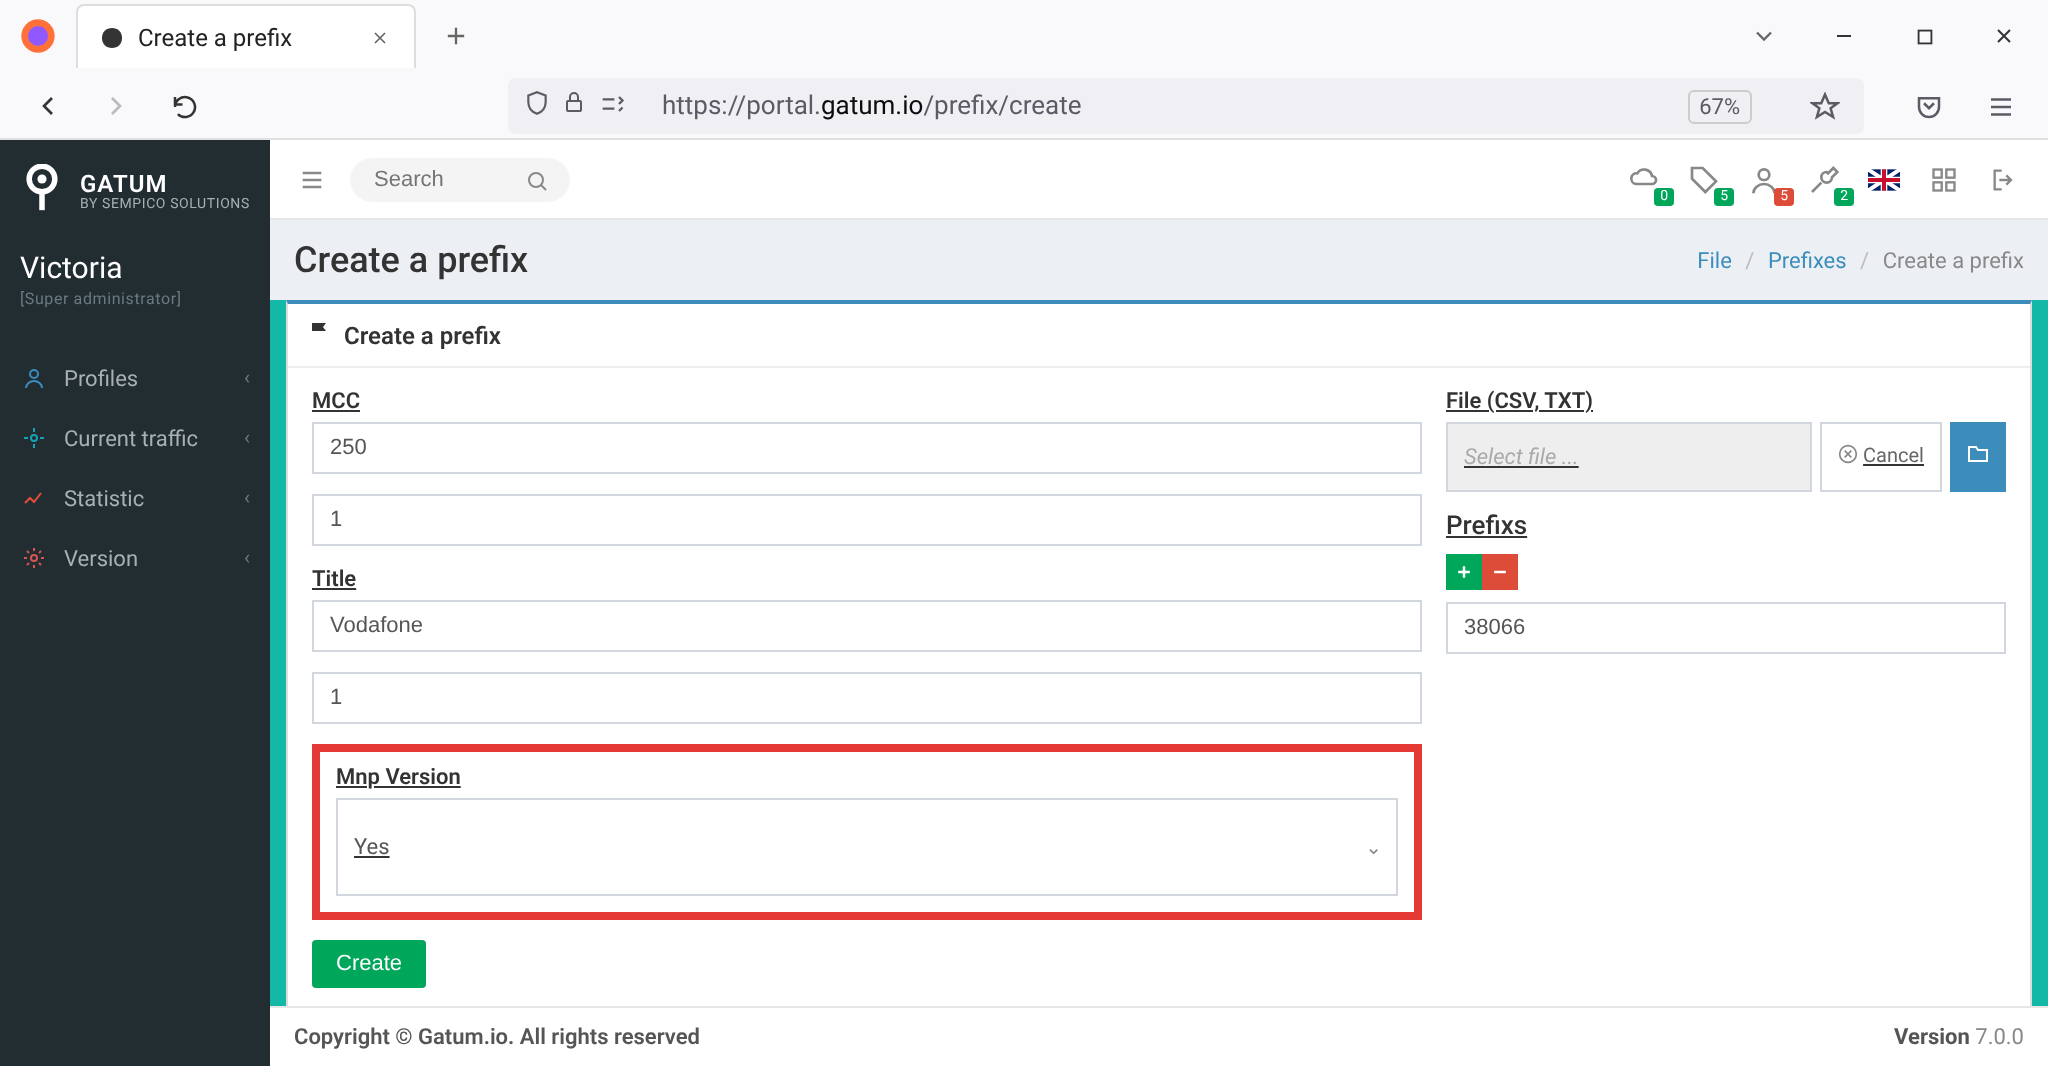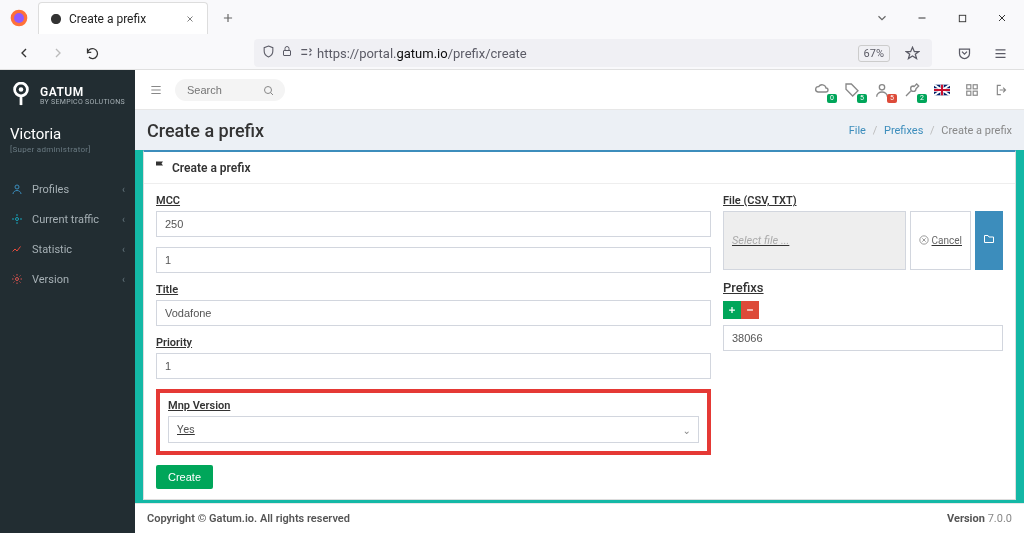--- a/index.html
+++ b/index.html
@@ -13,21 +13,21 @@
     .tab-favicon { width:14px; height:14px; display:flex; align-items:center; justify-content:center; color:#444; }
     .tab-title { font-size:12px; color:#222; flex:1; white-space:nowrap; overflow:hidden; }
     .tab-close { width:14px;height:14px; display:flex; align-items:center;justify-content:center;color:#666; cursor:pointer; }
     .new-tab { width:28px;height:28px;display:flex;align-items:center;justify-content:center;color:#555; cursor:pointer; margin-left:6px; }
     .win-controls { margin-left:auto; display:flex; gap:12px; color:#555; }
     .win-btn { width:28px;height:28px;display:flex;align-items:center;justify-content:center;cursor:pointer; }
 
     .addr-bar { height:34px; display:flex; align-items:center; padding:0 12px; gap:10px; }
     .nav-btn { width:24px;height:24px;display:flex;align-items:center;justify-content:center;color:#555;cursor:pointer; }
     .nav-btn.disabled { color:#bbb; }
-    .addr-input-wrap { flex:1; display:flex; align-items:center; background:#f0f0f4; border-radius:4px; height:28px; padding:0 8px; gap:4px; margin-left:140px; margin-right:10px; }
+    .addr-input-wrap { flex:1; display:flex; align-items:center; background:#f0f0f4; border-radius:4px; height:28px; padding:0 8px; gap:18px; margin-left:140px; margin-right:10px; }
     .addr-sec-icons { display:flex; gap:6px; color:#5b5b66; }
     .addr-url { font-size:13px; color:#5b5b66; }
     .addr-url .domain { color:#0c0c0d; }
     .zoom { font-size:11px; color:#5b5b66; border:1px solid #ccc; border-radius:3px; padding:1px 5px; margin-right:6px;}
     .star-btn { width:24px;height:24px;display:flex;align-items:center;justify-content:center;color:#5b5b66;cursor:pointer; }
     .addr-right { display:flex; align-items:center; gap:12px; }
 
     
     .app { display:flex; height:calc(533px - 70px); }
     .sidebar { width:135px; background:#222d32; color:#a6b0b5; display:flex; flex-direction:column; }
@@ -69,31 +69,31 @@
     .content { padding:0 8px 8px; flex:1; overflow:auto; }
     .panel { background:#fff; border:1px solid #ddd; border-top:2px solid #3c8dbc; }
     .panel-heading { padding:8px 10px; font-weight:600; font-size:12px; color:#333; display:flex; align-items:center; gap:6px; border-bottom:1px solid #eee; }
     .panel-body { padding:10px 12px; display:flex; gap:12px;text-decoration:underline; }
     .form-col { flex:1; }
     .side-col { width:280px; }
 
     .form-group { margin-bottom:10px; }
     .form-label { font-size:11px; font-weight:600; color:#333; display:block; margin-bottom:4px; }
     .form-control { width:100%; border:1px solid #d2d6de; border-radius:0; padding:6px 8px; font-size:11px; color:#555; background:#fff; outline:none; }
-    .form-select { width:100%; border:1px solid #d2d6de; border-radius:0; padding:6px 8px; font-size:11px; color:#555; background:#fff; appearance:none; position:relative; }
+    .form-select { width:100%; border:1px solid #d2d6de; border-radius:0; padding:17px 8px; font-size:11px; color:#555; background:#fff; appearance:none; position:relative; }
     .select-wrap { position:relative; }
     .select-caret { position:absolute; right:8px; top:50%; transform:translateY(-50%); font-size:10px; color:#888; pointer-events:none; }
 
     .highlight-box { border:4px solid #e53935; padding:6px 8px 8px; margin-bottom:10px; }
 
     .btn { display:inline-block; padding:6px 12px; font-size:11px; border:none; cursor:pointer; border-radius:2px; }
     .btn-success { background:#00a65a; color:#fff; }
 
     .file-row { display:flex; gap:4px; margin-bottom:10px; }
-    .file-input { flex:1; border:1px solid #d2d6de; padding:22px 8px; font-size:11px; color:#aaa; background:#eee; font-style:italic; }
+    .file-input { flex:1; border:1px solid #d2d6de; padding:10px 8px; font-size:11px; color:#aaa; background:#eee; font-style:italic; }
     .file-cancel { border:1px solid #d2d6de; background:#fff; color:#666; padding:5px 8px; font-size:10px; display:flex; align-items:center; gap:3px; cursor:pointer; }
     .file-browse { background:#3c8dbc; color:#fff; padding:5px 8px; display:flex; align-items:center; cursor:pointer; }
 
     .side-subtitle { font-size:13px; font-weight:500; margin-bottom:6px; }
     .prefix-actions { display:flex; gap:0; margin-bottom:6px; }
     .pa-add { background:#00a65a; color:#fff; width:18px;height:18px;display:flex;align-items:center;justify-content:center;cursor:pointer;font-size:11px; }
     .pa-remove { background:#dd4b39; color:#fff; width:18px;height:18px;display:flex;align-items:center;justify-content:center;cursor:pointer;font-size:11px; }
 
     .footer { height:30px; background:#fff; border-top:1px solid #e7e7e7; display:flex; align-items:center; padding:0 12px; font-size:11px; color:#888; }
     .footer-version { margin-left:auto; }
@@ -360,21 +360,20 @@
               <input class="form-control" value="250" style="">
             </div>
             <div class="form-group">
               <input class="form-control" value="1" style="">
             </div>
             <div class="form-group">
               <label class="form-label">Title</label>
               <input class="form-control" value="Vodafone" style="">
             </div>
             <div class="form-group">
-              <label class="form-label">Priority</label>
               <input class="form-control" value="1" style="">
             </div>
             <div class="highlight-box">
               <label class="form-label">Mnp Version</label>
               <div class="select-wrap">
                 <div class="form-select">Yes</div>
                 <span class="select-caret">⌄</span>
               </div>
             </div>
             <button class="btn btn-success">Create</button>

